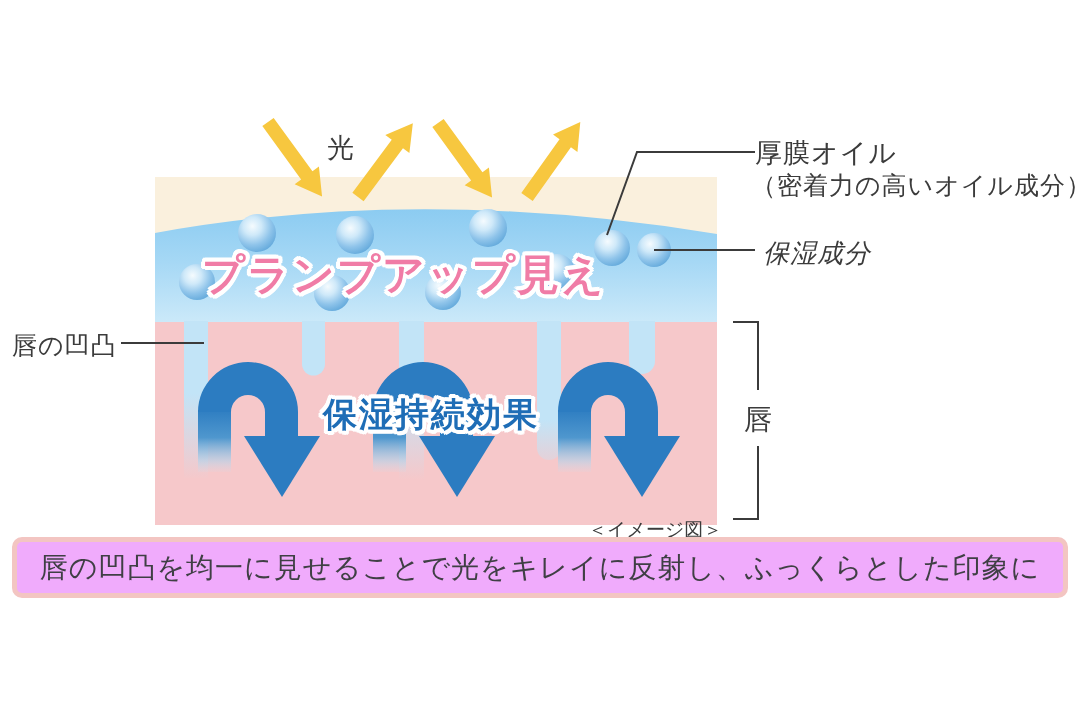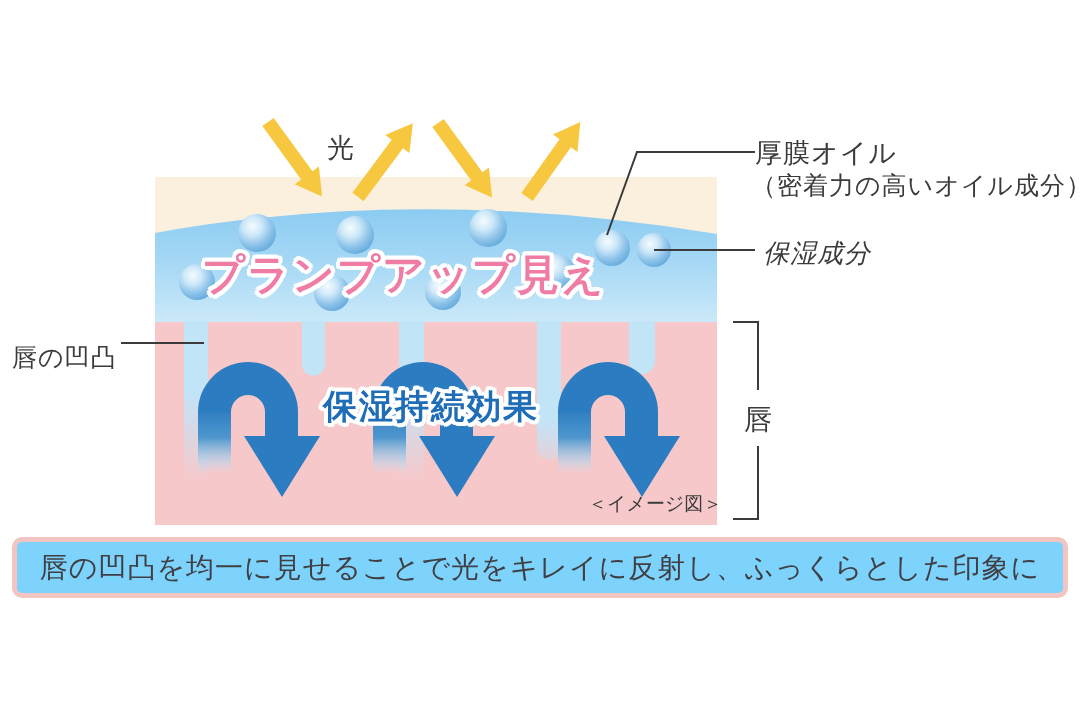--- a/index.html
+++ b/index.html
@@ -16,24 +16,24 @@
   }
   .outlined{
     font-weight:bold;white-space:nowrap;position:absolute;letter-spacing:2px;
     text-shadow:
       -3px -3px 0 #fff, 3px -3px 0 #fff, -3px 3px 0 #fff, 3px 3px 0 #fff,
       -4px 0 0 #fff, 4px 0 0 #fff, 0 -4px 0 #fff, 0 4px 0 #fff,
       -2px -4px 0 #fff, 2px 4px 0 #fff, -4px 2px 0 #fff, 4px -2px 0 #fff;
     font-family: Liberation Serif, serif;
   }
   .plump-title{color:#F07CA6;font-size:42px;top:247px;left:404px;transform:translateX(-50%);}
-  .moisture-title{color:#1E6DB6;font-size:34px;top:384px;left:431px;transform:translateX(-50%);}
+  .moisture-title{color:#1E6DB6;font-size:34px;top:392px;left:431px;transform:translateX(-50%);}
   .caption-box{
     position:absolute;left:12px;top:537px;width:1046px;height:51px;
-    background:#7dd3fc;border:5px solid #F3C5C2;border-radius:10px;
+    background:#f0abfc;border:5px solid #F3C5C2;border-radius:10px;
     display:flex;align-items:center;justify-content:center;
   }
   .caption-text{
     color:#3F3F44;font-size:28px;letter-spacing:1px;white-space:nowrap;
   }
 </style>
 </head>
 <body>
 
 <div class="stage">
@@ -123,27 +123,27 @@
     </g>
   </svg>
 
   <div class="lbl" style="left:327px;top:132px;font-size:27px;">光</div>
 
   <div class="lbl" style="left:755px;top:137px;font-size:27px;">厚膜オイル</div>
   <div class="lbl" style="left:751px;top:170px;font-size:25px;">（密着力の高いオイル成分）</div>
 
   <div class="lbl" style="left:763px;top:238px;font-size:26px;font-style:italic;">保湿成分</div>
 
-  <div class="lbl" style="left:12px;top:330px;font-size:25px;margin-top:12px;">唇の凹凸</div>
+  <div class="lbl" style="left:12px;top:330px;font-size:25px;">唇の凹凸</div>
 
   <div class="lbl" style="left:744px;top:403px;font-size:28px;">唇</div>
 
   <div class="outlined plump-title">プランプアップ見え</div>
 
   <div class="outlined moisture-title">保湿持続効果</div>
 
-  <div class="lbl" style="left:588px;top:493px;font-size:19px;letter-spacing:0;">＜イメージ図＞</div>
+  <div class="lbl" style="left:588px;top:519px;font-size:19px;letter-spacing:0;">＜イメージ図＞</div>
 
   <div class="caption-box">
     <div class="caption-text">唇の凹凸を均一に見せることで光をキレイに反射し、ふっくらとした印象に</div>
   </div>
 
 </div>
 
 </body></html>

